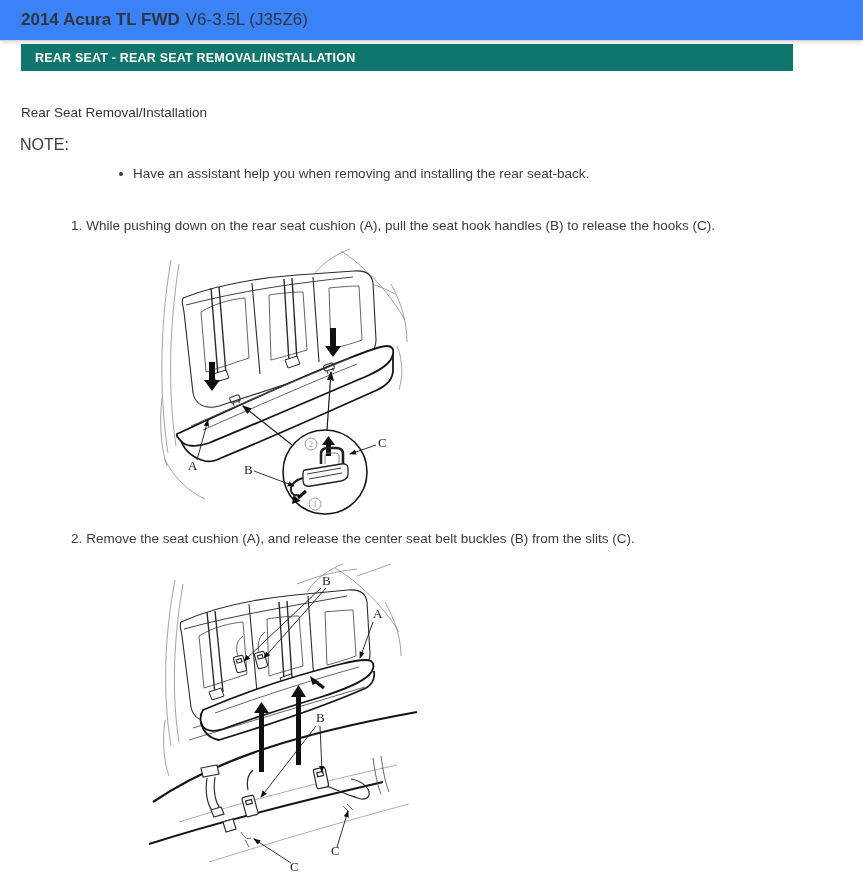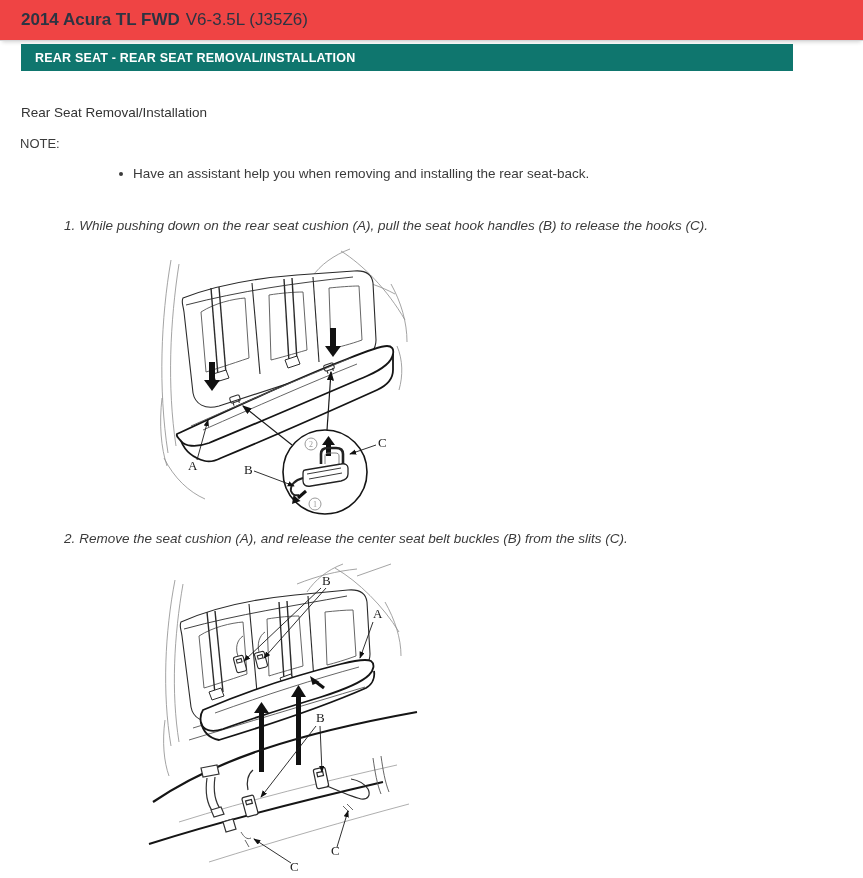--- a/index.html
+++ b/index.html
@@ -3,54 +3,54 @@
 <meta charset="utf-8">
 <style>
   html,body{margin:0;padding:0;}
   body{
     width:863px;height:878px;position:relative;overflow:hidden;
     background:#ffffff;font-family:"Liberation Sans",sans-serif;
     -webkit-font-smoothing:antialiased;
   }
   .top-header{
     position:absolute;left:0;top:0;width:863px;height:40px;
-    background:#ef4444;border-bottom:1px solid #d6d6d8;
+    background:#3b82f6;border-bottom:1px solid #d6d6d8;
     box-shadow:0 3px 4px -2px rgba(0,0,0,.18);
     display:flex;align-items:center;
   }
   .title-wrap{margin-left:21px;font-size:17px;color:#2d3442;white-space:nowrap;}
   .title-bold{font-weight:bold;}
   .title-sub{font-weight:normal;margin-left:6px;}
   .section-bar{
     position:absolute;left:21px;top:44px;width:772px;height:27px;
     background:#0f766e;color:#ffffff;display:flex;align-items:center;
   }
   .section-bar span{
     margin-left:14px;font-size:12.5px;font-weight:bold;letter-spacing:.2px;
   }
   .doc-heading{
     position:absolute;left:21px;top:105px;
     font-size:13.5px;font-weight:normal;color:#333;
   }
   .note-label{
     position:absolute;left:20px;top:136px;
-    font-size:13px;color:#3b3b3b;
+    font-size:16px;color:#3b3b3b;
   }
   .bullet-list{position:absolute;left:0;top:164px;width:863px;margin-left:48px;}
   .bullet-row{
     position:relative;padding-left:85px;line-height:20.5px;
     font-size:13.5px;color:#3b3b3b;
   }
   .bullet-row::before{
     content:"";position:absolute;left:71px;top:8px;
     width:4px;height:4px;border-radius:50%;background:#3b3b3b;
   }
   .step-row{
-    position:absolute;left:64px;width:780px;
-    font-size:13.5px;color:#3b3b3b;line-height:19px;font-style:italic;
+    position:absolute;left:71px;width:780px;
+    font-size:13.5px;color:#3b3b3b;line-height:19px;
   }
   .step-1{top:216px;}
   .step-2{top:529px;}
   .step-num{margin-right:4px;}
   .figure{position:absolute;}
   .figure-1{left:145px;top:248px;}
   .figure-2{left:145px;top:560px;}
   svg text.callout{
     font-family:"Liberation Serif",serif;font-size:13px;fill:#1a1a1a;
   }

